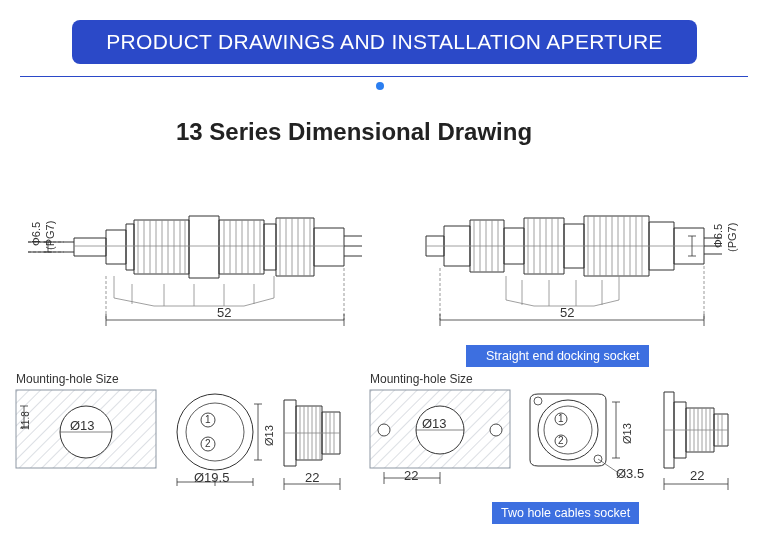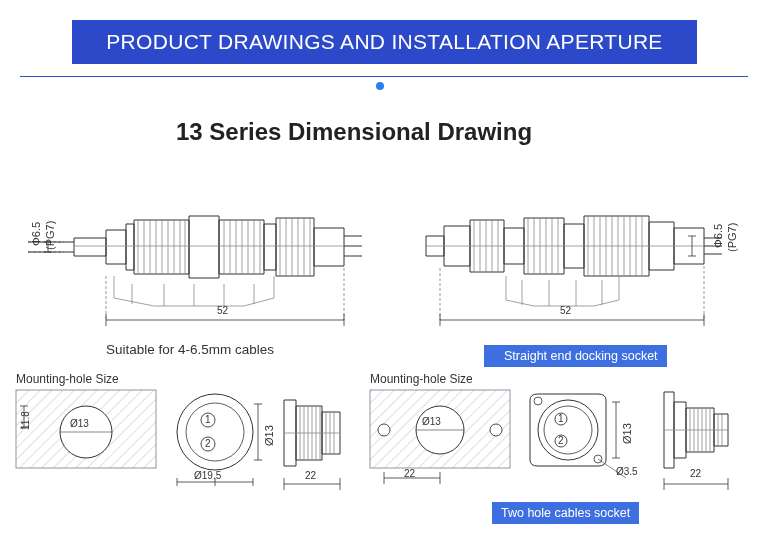--- a/index.html
+++ b/index.html
@@ -10,40 +10,40 @@
     color:#333;
     overflow:hidden;
     position:relative;
   }
   .page{position:relative;width:768px;height:540px;}
 
   
   .banner{
     position:absolute;left:72px;top:20px;width:625px;height:44px;
     background:#2b49c8;
-    display:flex;align-items:center;justify-content:center;
+    display:flex;align-items:center;justify-content:center;border-radius:8px;
   }
   .banner span{
     color:#fff;font-size:21px;letter-spacing:.3px;font-weight:400;
   }
   .rule{
     position:absolute;left:20px;top:76px;width:728px;height:1px;background:#2b49c8;
   }
   .dot{
     position:absolute;left:376px;top:82px;width:8px;height:8px;border-radius:50%;
     background:#2b7ef0;
   }
   .subtitle{
     position:absolute;left:0;top:118px;width:708px;text-align:center;
     font-size:24px;font-weight:bold;color:#222;
   }
 
   
   .label{
-    position:absolute;font-size:10px;color:#333;white-space:nowrap;
+    position:absolute;font-size:13px;color:#333;white-space:nowrap;
   }
   .labelv{
     position:absolute;font-size:11px;color:#333;white-space:nowrap;
     transform-origin:0 0;
   }
   .tag{
     position:absolute;background:#3d6fe0;color:#fff;font-size:12.5px;
     padding:4px 9px;white-space:nowrap;
   }
   .cap{
@@ -109,21 +109,20 @@
         <path d="M92 140 L330 140"></path>
         <path d="M92 134 L92 146 M330 134 L330 146"></path>
         <path d="M92 96 L92 140" stroke-width=".5" stroke-dasharray="3 2"></path>
         <path d="M330 88 L330 140" stroke-width=".5" stroke-dasharray="3 2"></path>
       </g>
     </svg>
     <div class="labelv" style="left:16px;top:66px;transform:rotate(-90deg);">Φ6.5</div>
     <div class="labelv" style="left:30px;top:70px;transform:rotate(-90deg);">(PG7)</div>
     <div class="label" style="left:203px;top:125px;">52</div>
   </div>
-  <div class="cap" style="left:106px;top:342px;">Suitable for 4-6.5mm cables</div>
 
   <div style="position:absolute;left:404px;top:180px;width:350px;height:160px;">
     <svg width="350" height="160" viewBox="0 0 350 160">
       <g class="sw">
         <path d="M22 56 L22 76 L40 76 L40 56 Z"></path>
         <path d="M40 46 L40 86 L66 86 L66 46 Z"></path>
         <path d="M66 40 L66 92 L100 92 L100 40 Z"></path>
         <path d="M100 48 L100 84 L120 84 L120 48 Z"></path>
         <path d="M120 38 L120 94 L160 94 L160 38 Z"></path>
         <path d="M160 44 L160 88 L180 88 L180 44 Z"></path>
@@ -148,21 +147,21 @@
         <path d="M36 140 L300 140"></path>
         <path d="M36 134 L36 146 M300 134 L300 146"></path>
         <path d="M36 88 L36 140" stroke-width=".5" stroke-dasharray="3 2"></path>
         <path d="M300 86 L300 140" stroke-width=".5" stroke-dasharray="3 2"></path>
       </g>
     </svg>
     <div class="labelv" style="left:308px;top:68px;transform:rotate(-90deg);">Φ6.5</div>
     <div class="labelv" style="left:322px;top:72px;transform:rotate(-90deg);">(PG7)</div>
     <div class="label" style="left:156px;top:125px;">52</div>
   </div>
-  <div class="tag" style="left:484px;top:345px;padding-left:20px;">Straight end docking socket</div>
+  <div class="tag" style="left:466px;top:345px;padding-left:20px;">Straight end docking socket</div>
 
   <div class="label" style="left:16px;top:372px;font-size:12px;">Mounting-hole Size</div>
 
   <div style="position:absolute;left:10px;top:386px;width:350px;height:120px;">
     <svg width="350" height="120" viewBox="0 0 350 120">
 
       <defs>
         <pattern id="hatchL" width="8" height="8" patternUnits="userSpaceOnUse" patternTransform="rotate(45)">
           <line x1="0" y1="0" x2="0" y2="8" class="hatch"></line>
         </pattern>

